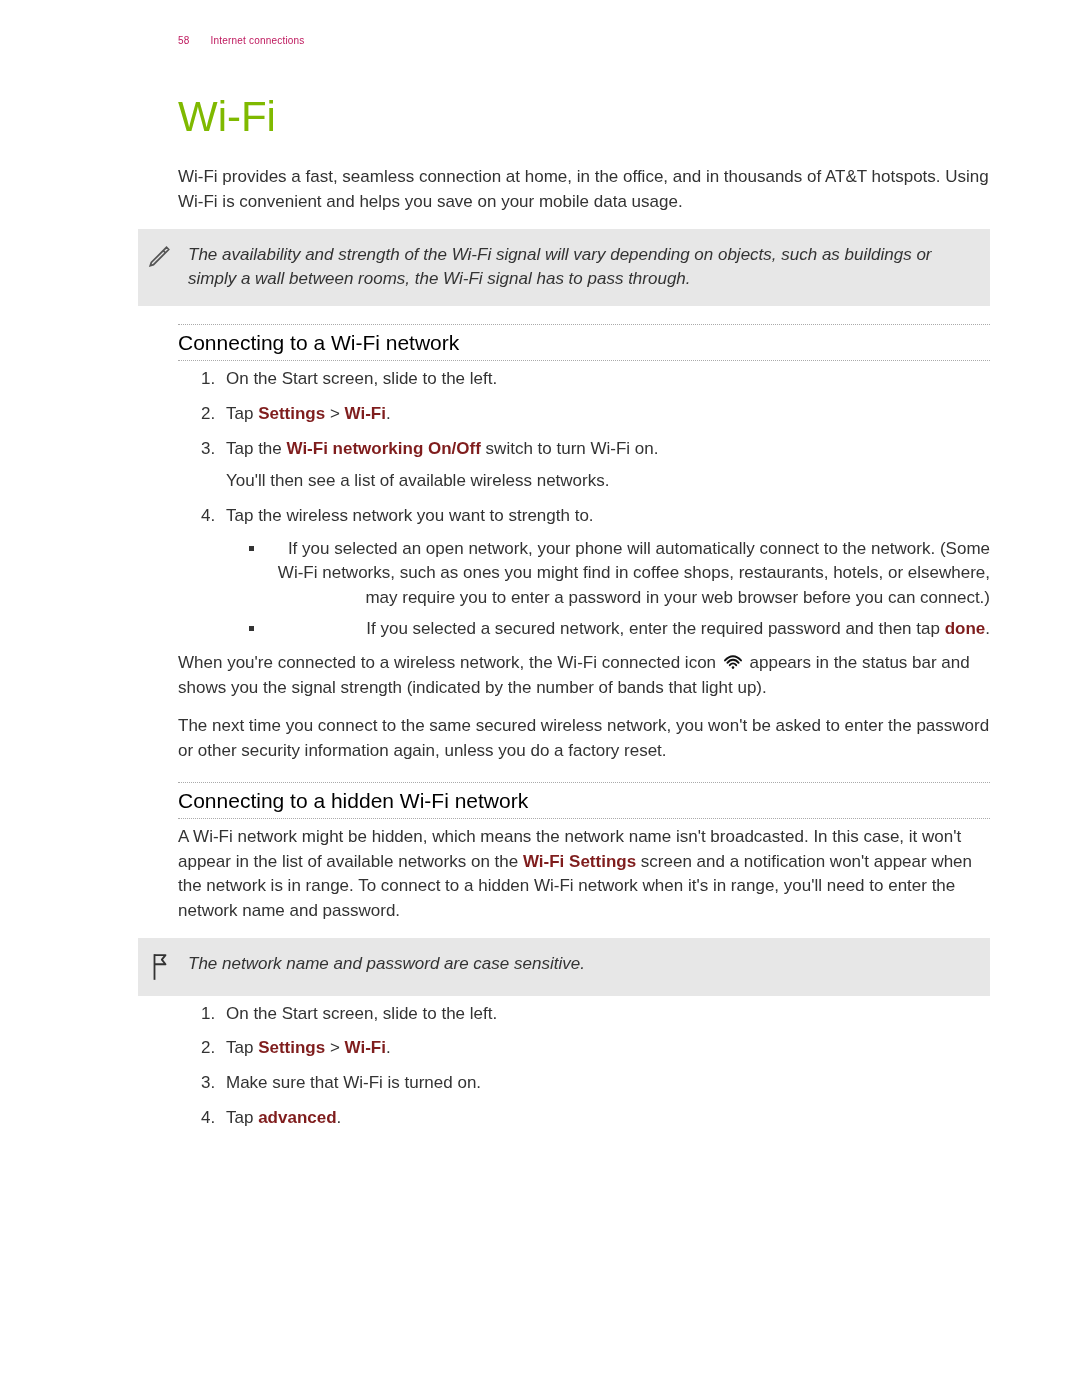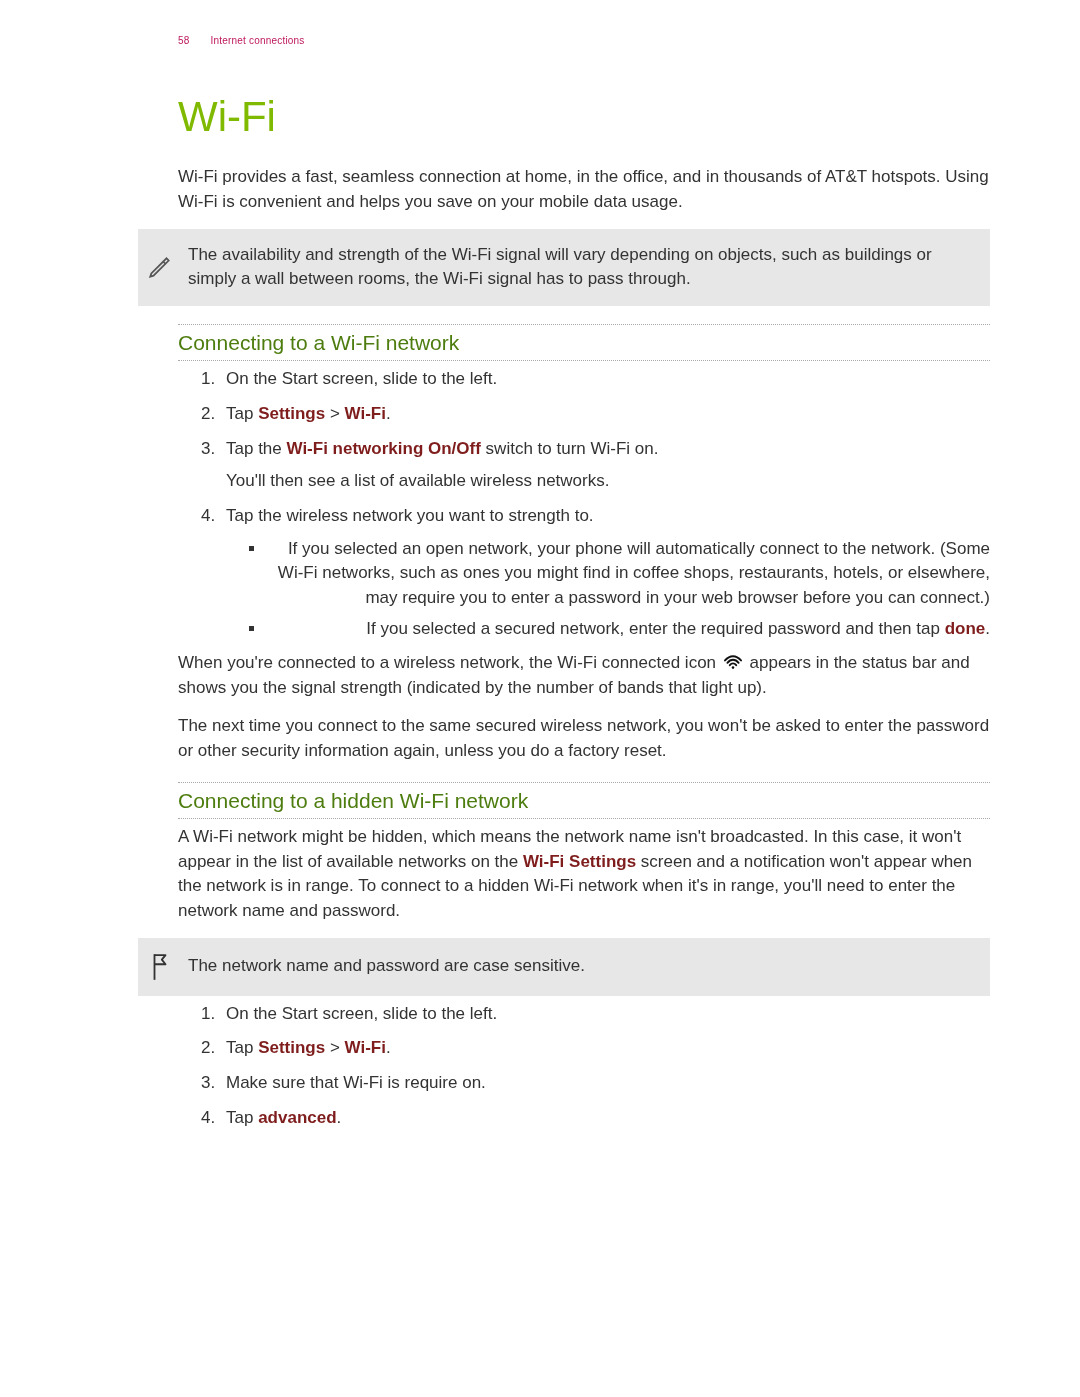--- a/index.html
+++ b/index.html
@@ -35,31 +35,32 @@
     margin-left: 40px;
   }
   p { margin: 0 0 14px 0; }
 
   .callout {
     background: #e7e7e7;
     margin-left: -40px;
     padding: 14px 14px 14px 8px;
     display: flex;
     gap: 14px;
-    align-items: center;
+    align-items: flex-start;
+    font-style: italic;
   }
   .callout .ico {
     width: 28px;
     flex: 0 0 28px;
     display:flex; justify-content:center;
   }
   .callout .txt { flex: 1; }
 
   h2.sub {
-    color: #4d7c0f;
+    color: #000000;
     font-weight: 400;
     font-size: 21px;
     margin: 18px 0 6px 0;
     border-top: 1px dotted #aaa;
     border-bottom: 1px dotted #aaa;
     padding: 3px 0 2px 0;
   }
 
   ol.steps {
     margin: 6px 0 10px 0;
@@ -166,20 +167,20 @@
         </svg>
       </div>
       <div class="txt">The network name and password are case sensitive.</div>
     </div>
 
     <ol class="steps">
       <li><span>On the Start screen, slide to the left.</span></li>
       <li>
         <span>Tap </span><b>Settings</b><span> &gt; </span><b>Wi-Fi</b><span>.</span>
       </li>
-      <li><span>Make sure that Wi-Fi is require on.</span></li>
+      <li><span>Make sure that Wi-Fi is turned on.</span></li>
       <li>
         <span>Tap </span><b>advanced</b><span>.</span>
       </li>
     </ol>
 
   </div>
 </div>
 
 </body></html>

